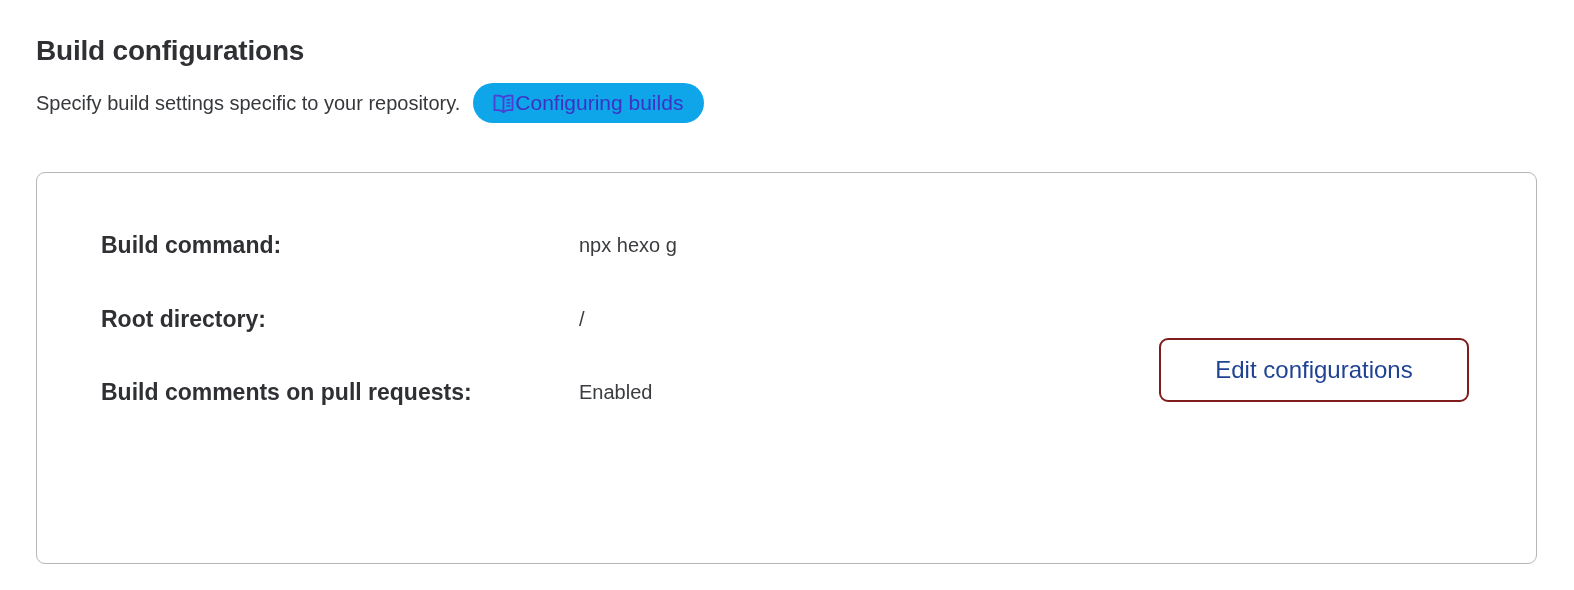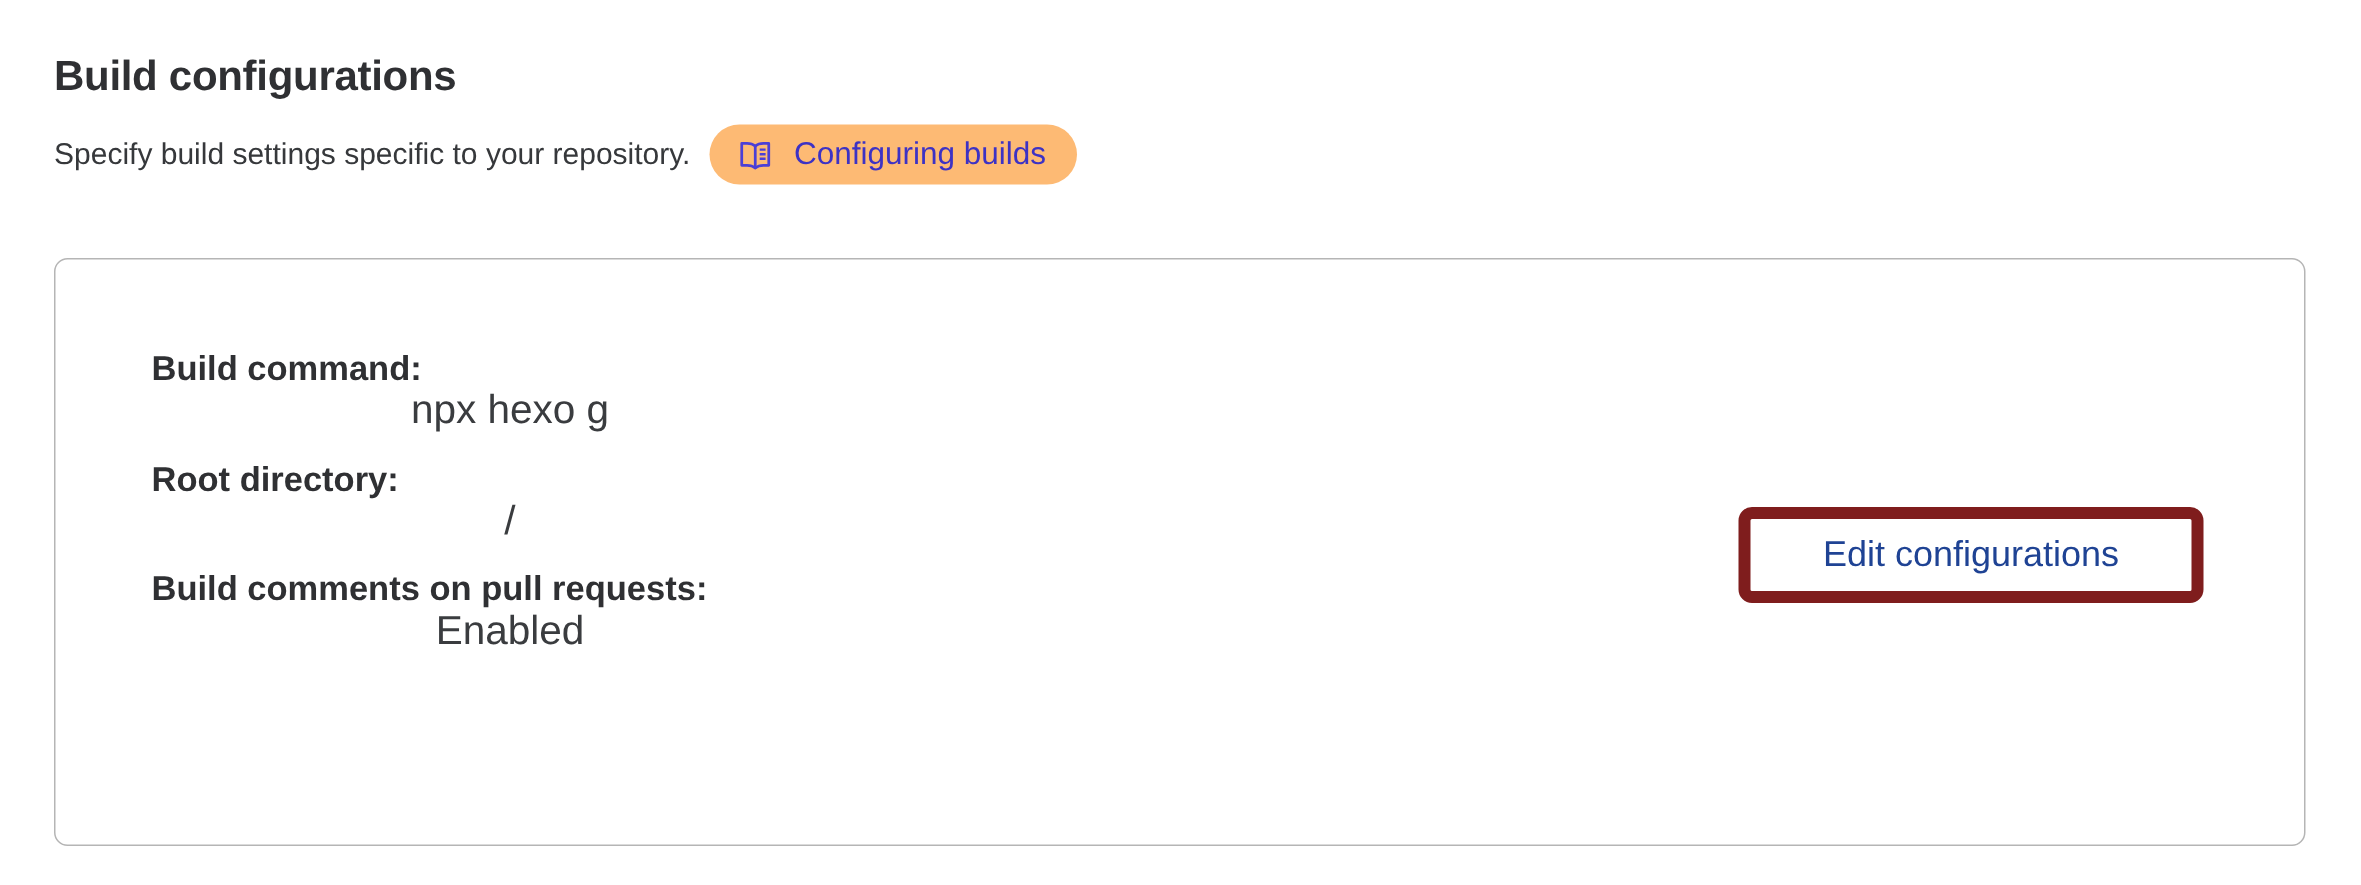--- a/index.html
+++ b/index.html
@@ -51,26 +51,25 @@
     line-height: 30px;
     font-weight: 400;
     color: #36383b;
     white-space: nowrap;
   }
 
   
   .doc-badge {
     display: inline-flex;
     align-items: center;
-    gap: 14px;
     margin-left: 13px;
     height: 40px;
     padding: 0 21px 0 19px;
     border-radius: 20px;
-    background: #fdba74;
+    background: #0ea5e9;
     text-decoration: none;
     cursor: pointer;
     box-sizing: border-box;
   }
 
   .doc-badge .badge-label {
     font-size: 21px;
     line-height: 24px;
     font-weight: 400;
     color: #3d32c4;
@@ -104,56 +103,55 @@
   }
 
   .config-list {
     position: absolute;
     left: 64px;
     top: 58px;
   }
 
   .config-row {
     display: flex;
-    align-items: center;
+    align-items: flex-start;
     height: 73.5px;
-    flex-direction: column;
   }
 
   .config-label {
     font-size: 23px;
     line-height: 28px;
     font-weight: 700;
     color: #2f3033;
     white-space: nowrap;
     min-width: 478px;
     box-sizing: border-box;
     padding-right: 10px;
   }
 
   .config-value {
-    font-size: 27px;
+    font-size: 20px;
     line-height: 28px;
     font-weight: 400;
     color: #3a3c3f;
     white-space: nowrap;
   }
 
   
   .edit-button {
     position: absolute;
     left: 1122px;
     top: 165px;
     width: 310px;
     height: 64px;
     box-sizing: border-box;
     display: flex;
     align-items: center;
     justify-content: center;
-    border: 8px solid #7f1d1d;
+    border: 2px solid #7f1d1d;
     border-radius: 9px;
     background: #ffffff;
     color: #1f4394;
     font-family: "Liberation Sans", sans-serif;
     font-size: 24px;
     line-height: 28px;
     font-weight: 400;
     cursor: pointer;
     padding: 0;
     white-space: nowrap;

